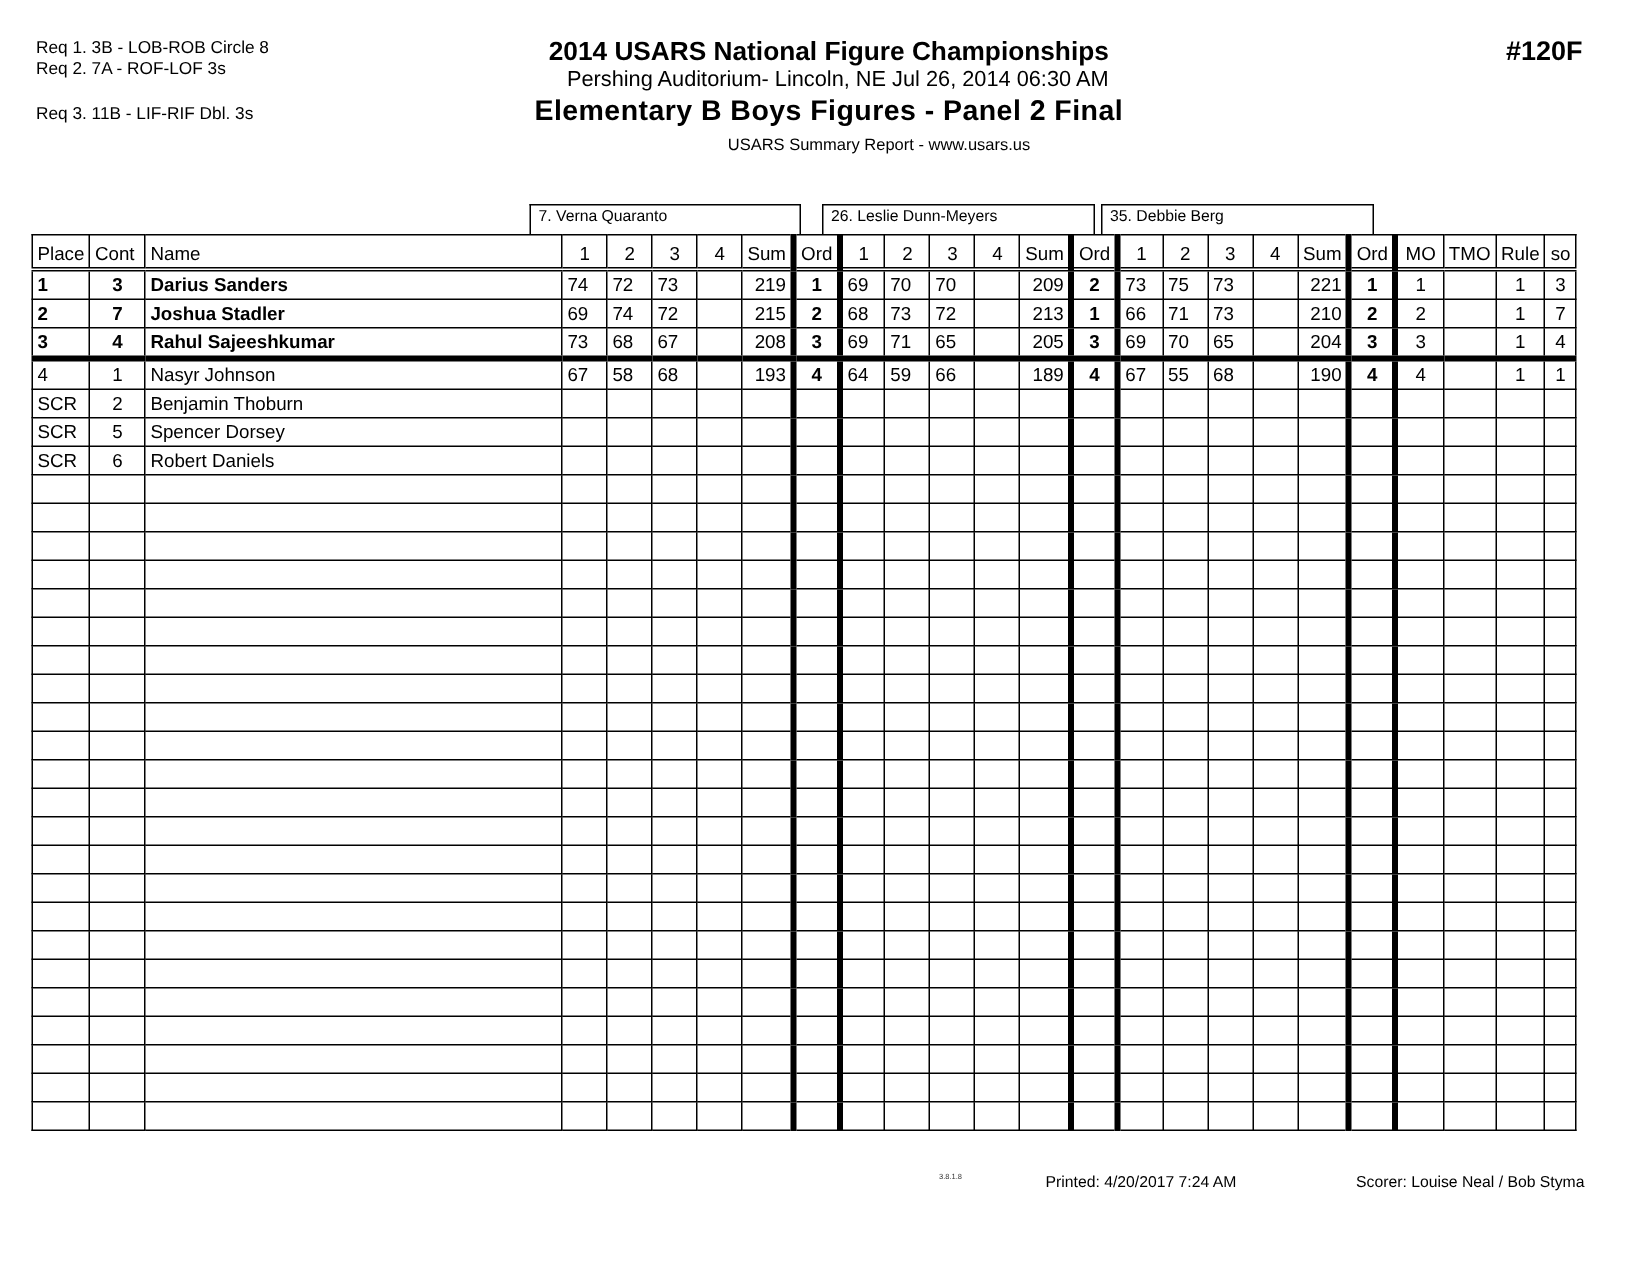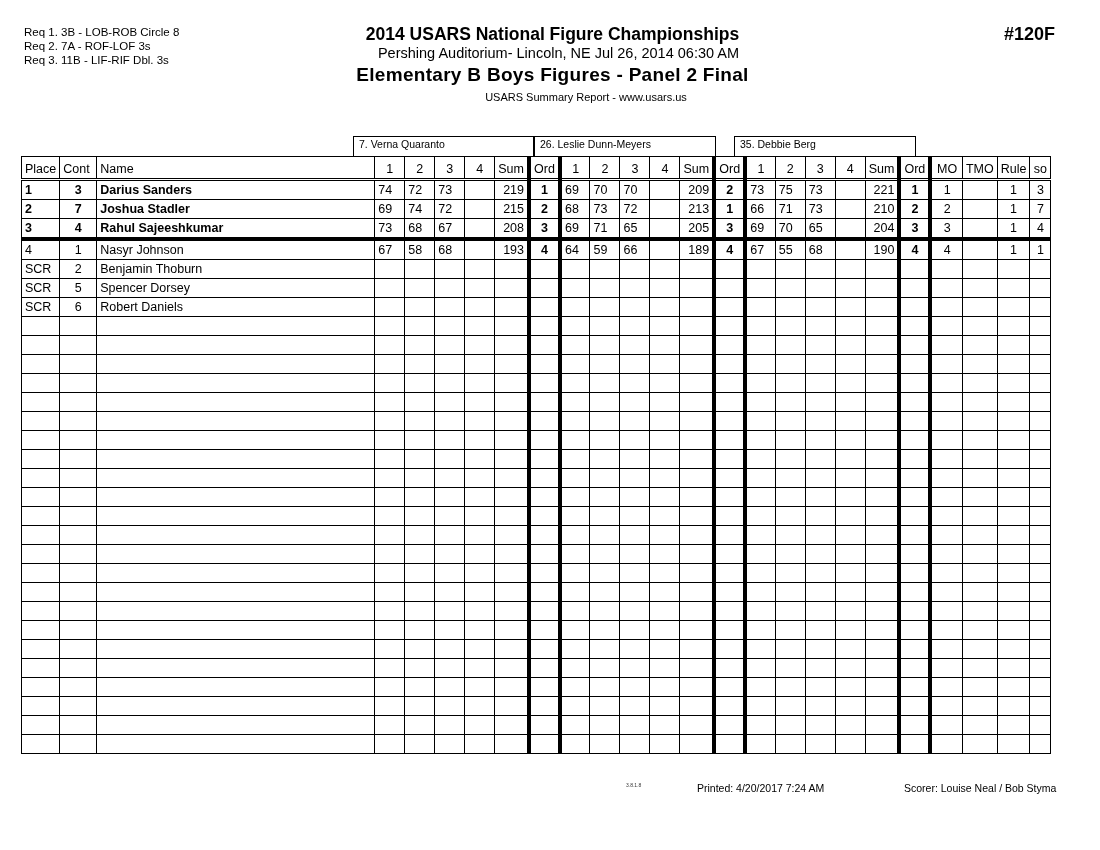--- a/index.html
+++ b/index.html
@@ -21,30 +21,30 @@
   .thick-l { border-left:4px solid #000 !important; }
   tr.sep td { border-bottom:4px solid #000; }
   .footer { font-size:10.5px; top:782px;padding-left:48px; }
   .ver { font-size:5px; top:782px; left:626px; color:#333; }
 </style>
 </head>
 <body>
 
 <div class="abs req" style="top:25px">Req  1.  3B - LOB-ROB Circle 8</div>
 <div class="abs req" style="top:39px">Req  2.  7A - ROF-LOF 3s</div>
-<div class="abs req" style="top:53px">Req  3.  11B - LIF-RIF Dbl. 3s</div>
+<div class="abs req" style="top:69px">Req  3.  11B - LIF-RIF Dbl. 3s</div>
 
 <div class="abs title1">2014 USARS National Figure Championships</div>
 <div class="abs title2">Pershing Auditorium- Lincoln, NE  Jul 26, 2014  06:30 AM</div>
 <div class="abs title3">Elementary B Boys Figures - Panel 2 Final</div>
 <div class="abs title4">USARS Summary Report - www.usars.us</div>
 <div class="abs eventno">#120F</div>
 
 <div class="judge" style="left:353px;width:181px;">7.  Verna Quaranto</div>
-<div class="judge" style="left:534px;width:182px;">26.  Leslie Dunn-Meyers</div>
+<div class="judge" style="left:548px;width:182px;">26.  Leslie Dunn-Meyers</div>
 <div class="judge" style="left:734px;width:182px;">35.  Debbie Berg</div>
 
 <table class="grid">
   <colgroup>
     <col style="width:37px">
       <col style="width:37px">
       <col style="width:278px">
     <col style="width:30px">
       <col style="width:30px">
       <col style="width:30px">

